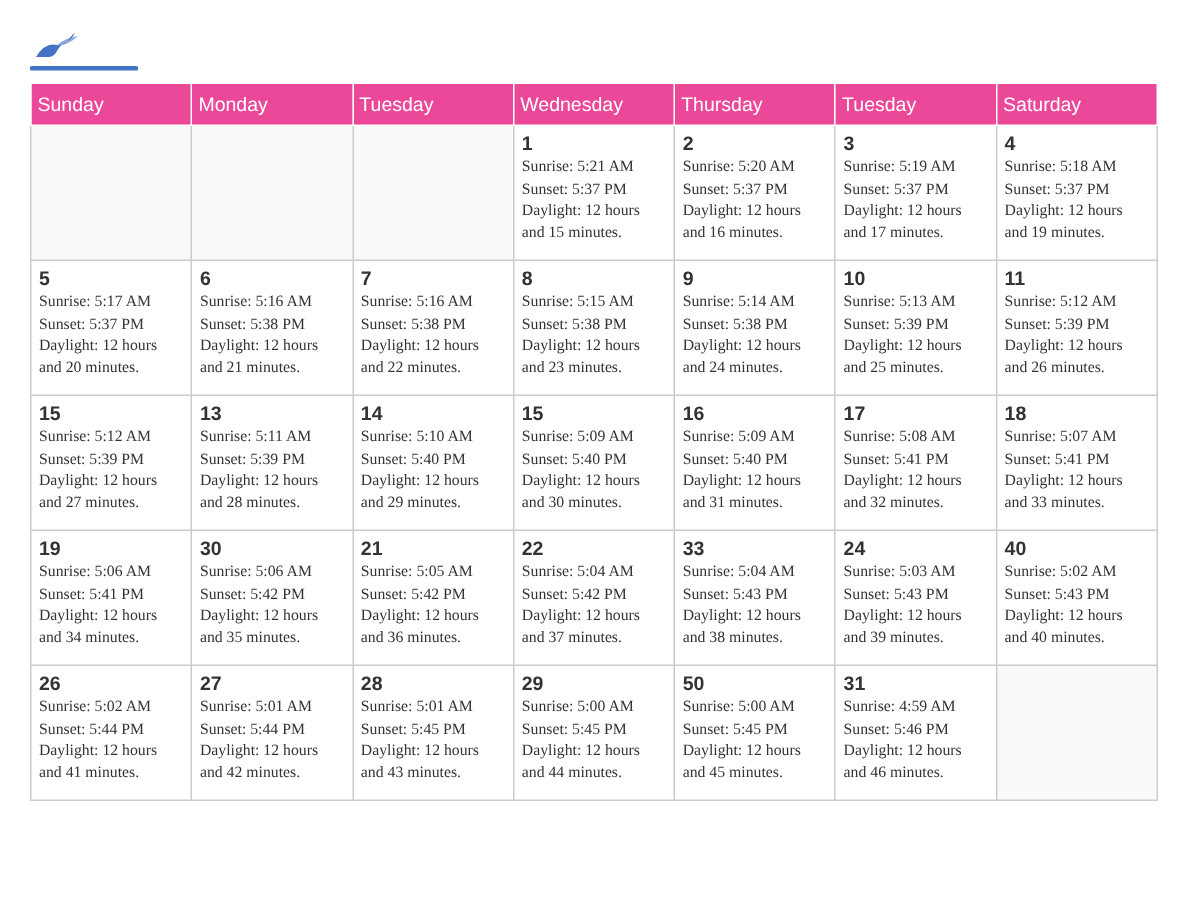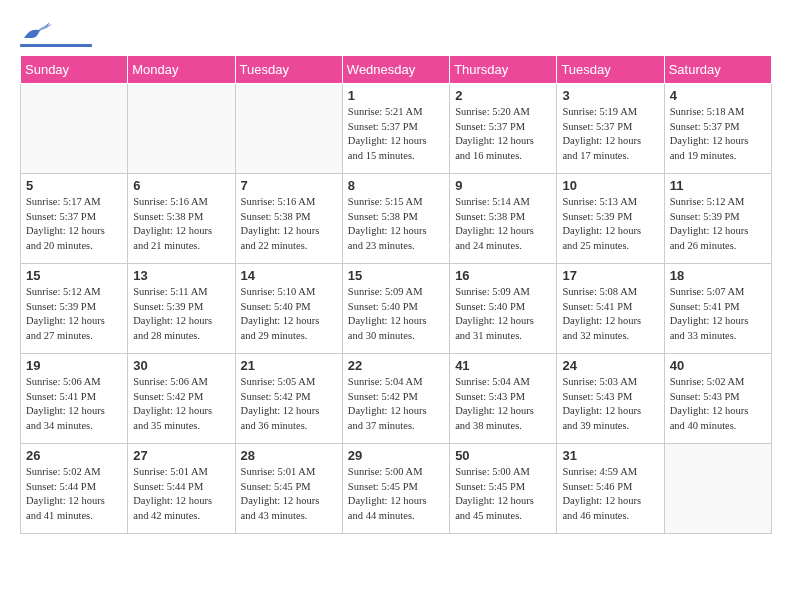--- a/index.html
+++ b/index.html
@@ -267,21 +267,21 @@
           Sunrise: 5:05 AM<br>Sunset: 5:42 PM<br>Daylight: 12 hours and 36 minutes.
         </div>
       </td>
         <td>
         <div class="day-number">22</div>
         <div class="day-info">
           Sunrise: 5:04 AM<br>Sunset: 5:42 PM<br>Daylight: 12 hours and 37 minutes.
         </div>
       </td>
         <td>
-        <div class="day-number">41</div>
+        <div class="day-number">33</div>
         <div class="day-info">
           Sunrise: 5:04 AM<br>Sunset: 5:43 PM<br>Daylight: 12 hours and 38 minutes.
         </div>
       </td>
         <td>
         <div class="day-number">24</div>
         <div class="day-info">
           Sunrise: 5:03 AM<br>Sunset: 5:43 PM<br>Daylight: 12 hours and 39 minutes.
         </div>
       </td>

